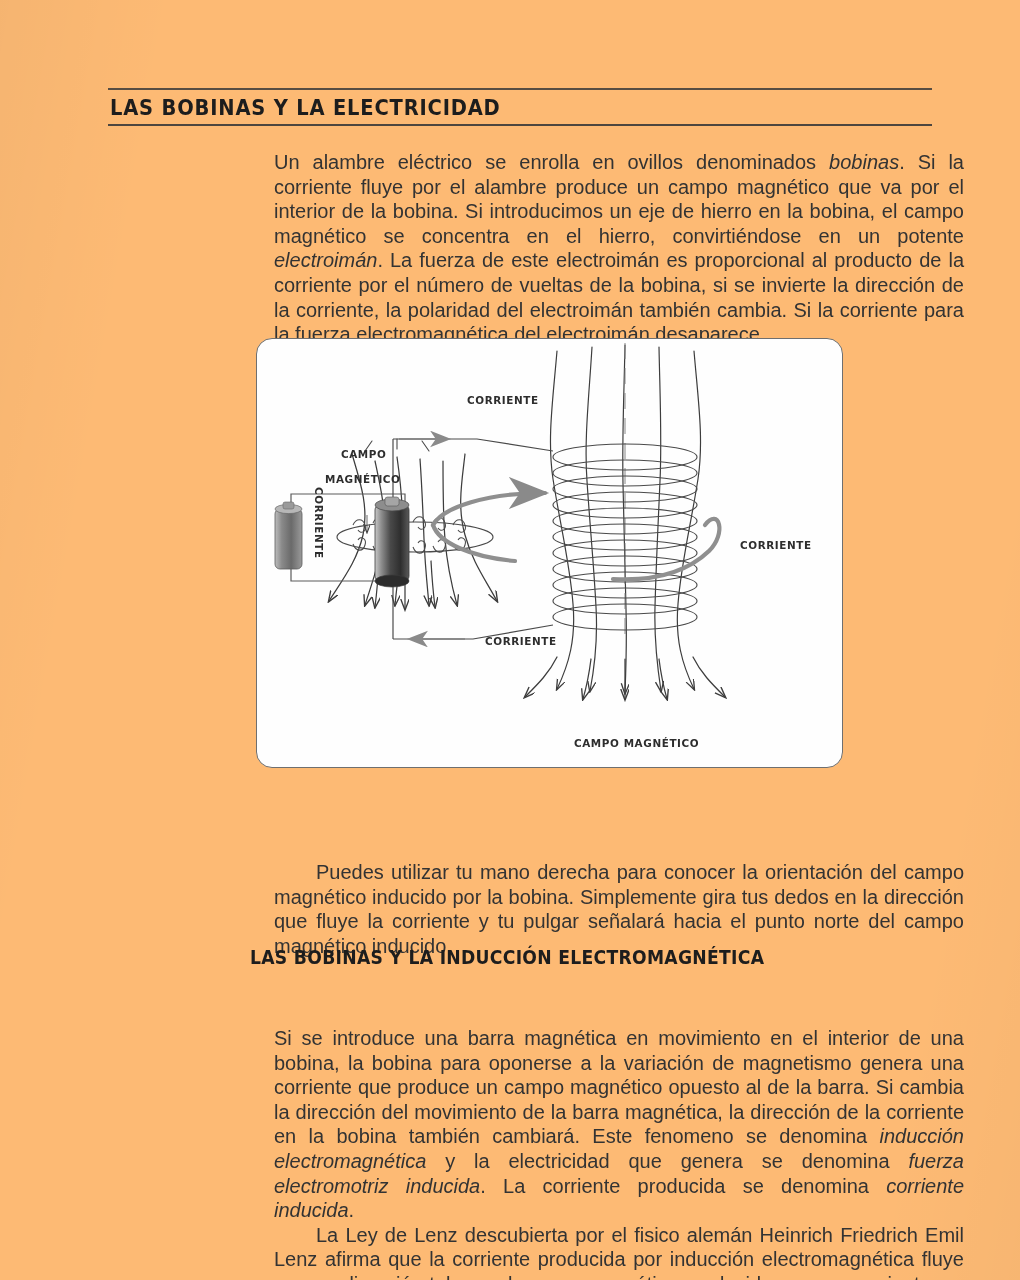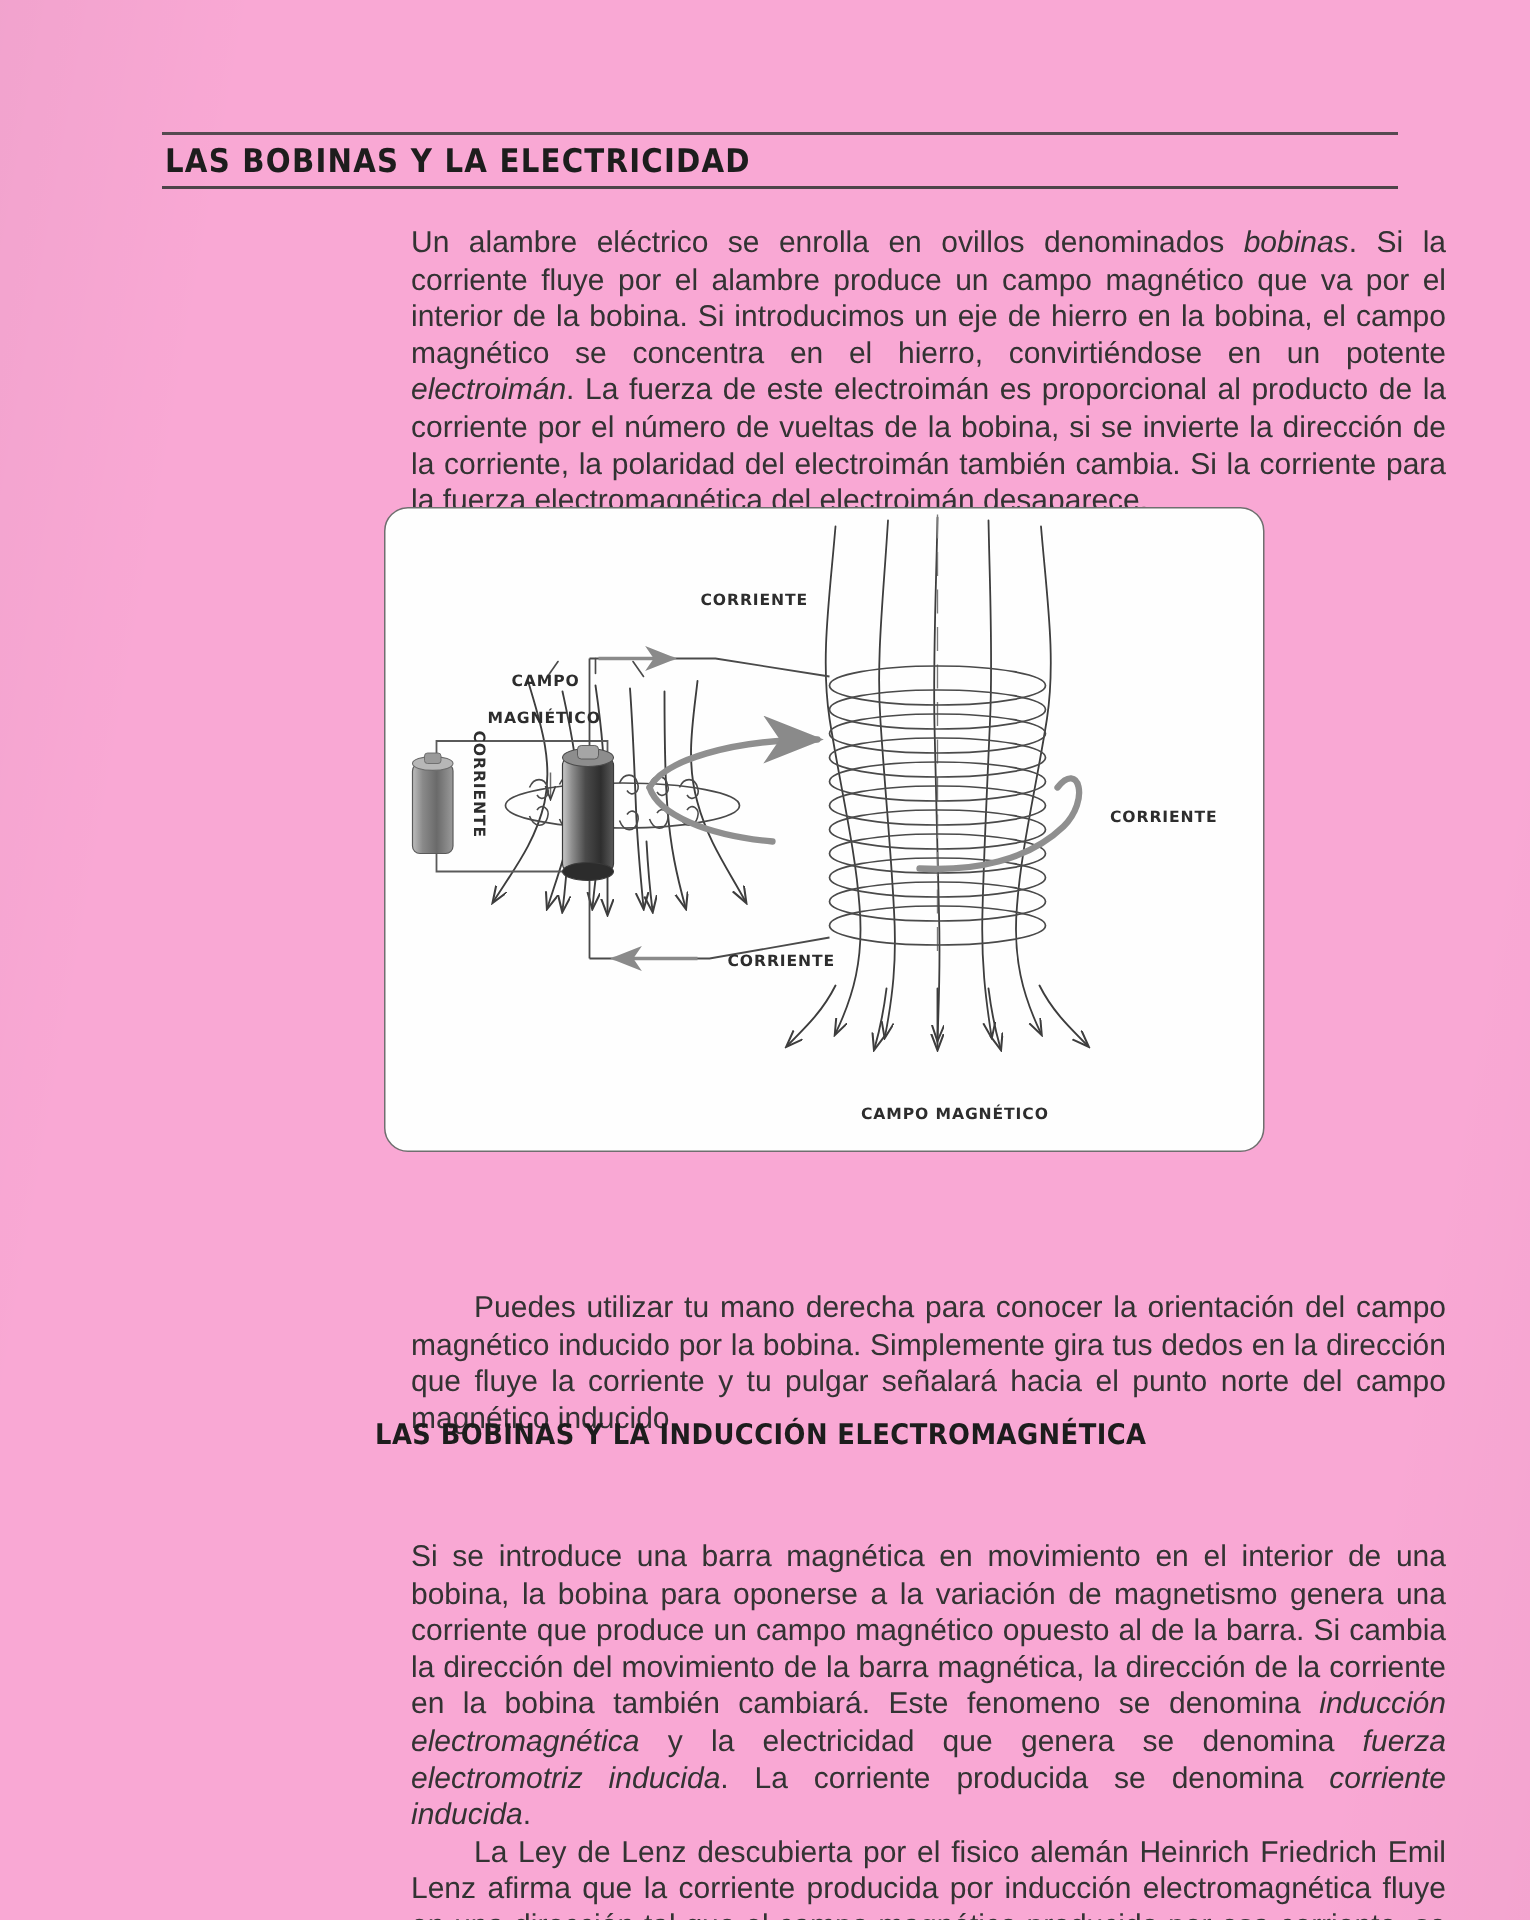--- a/index.html
+++ b/index.html
@@ -14,21 +14,21 @@
     position: relative;
     font-family: "Liberation Sans", sans-serif;
     color: #2b2b2b;
     overflow: hidden;
   }
 
   
   .page {
     position: absolute;
     inset: 0;
-    background: #f9a8d4;
+    background: #fdba74;
   }
   .page::before{
     content:"";
     position:absolute;
     inset:0;
     background:
       linear-gradient(100deg, rgba(0,0,0,0.030) 0%, rgba(0,0,0,0.0) 14%, rgba(0,0,0,0.0) 88%, rgba(0,0,0,0.022) 100%);
     pointer-events:none;
   }
 

